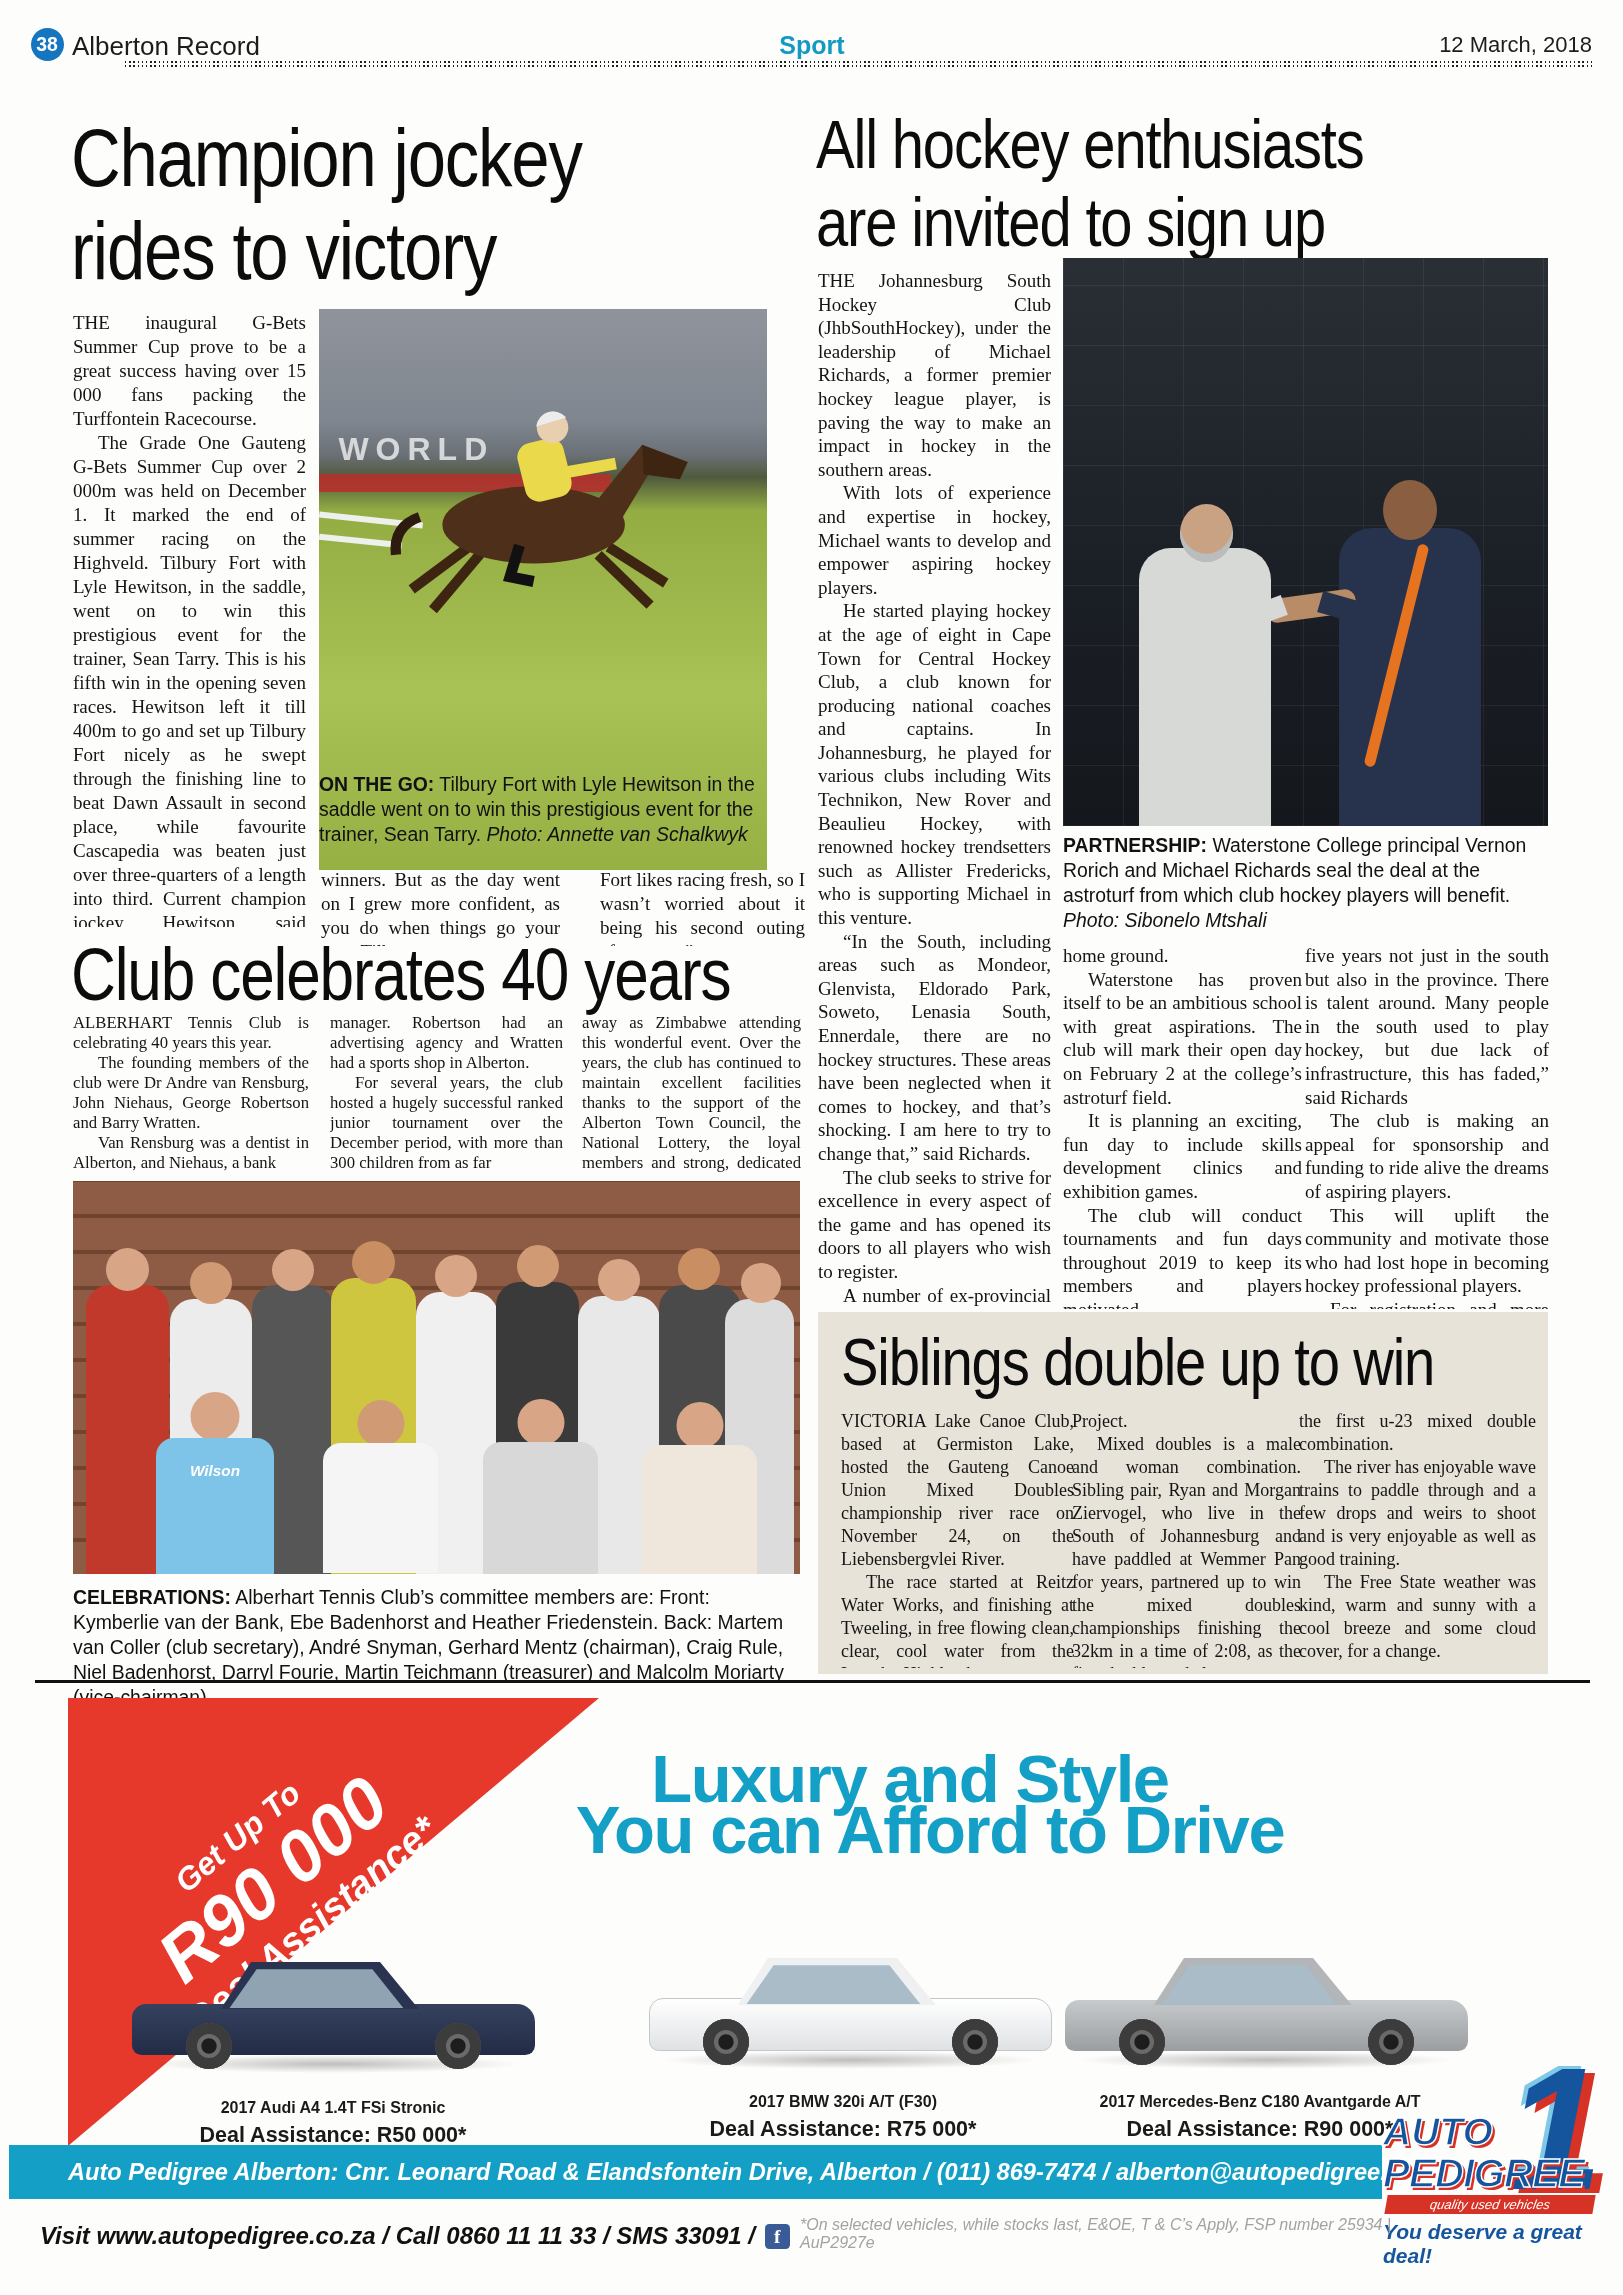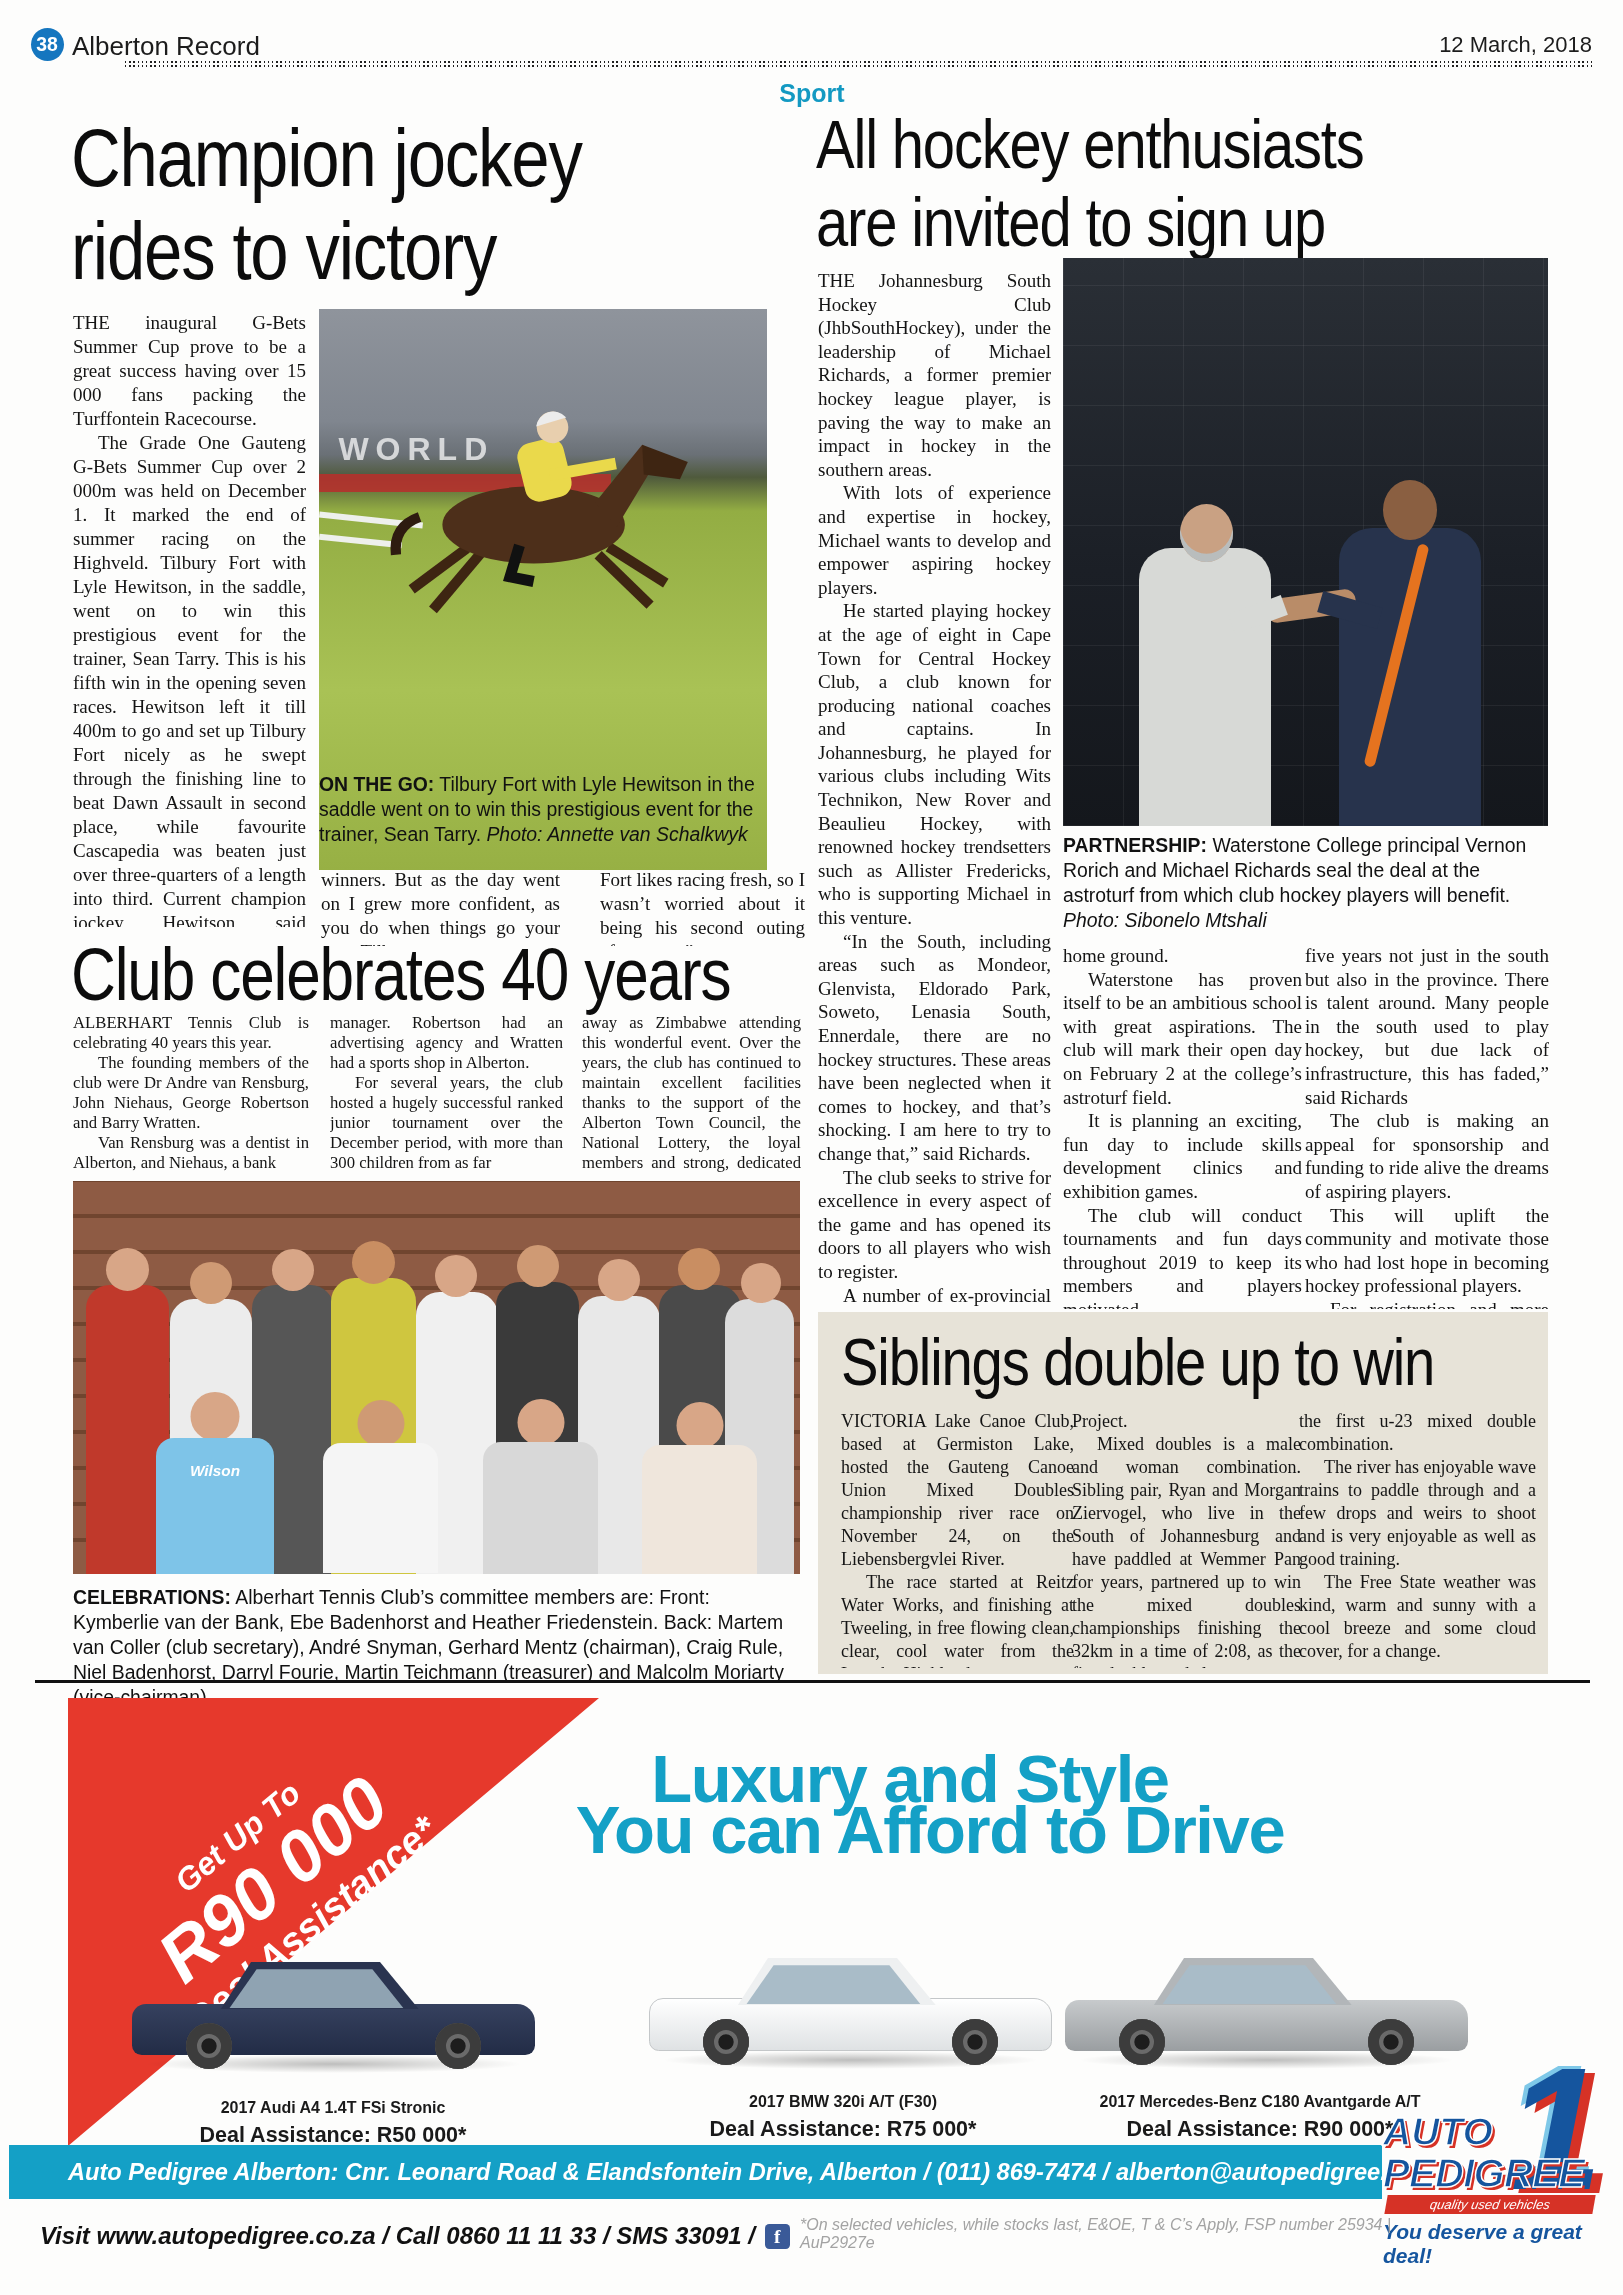--- a/index.html
+++ b/index.html
@@ -5,21 +5,21 @@
   html,body{margin:0;padding:0;}
   body{
     width:1624px;height:2295px;position:relative;background:#fdfdfc;
     font-family:"Liberation Serif",serif;color:#141414;overflow:hidden;
   }
   .abs{position:absolute;}
   
   .pagenum{left:30.5px;top:28px;width:33px;height:33px;border-radius:50%;
     background:#1576bf;color:#fff;font:700 19.4px/33px "Liberation Sans",sans-serif;text-align:center;}
   .masthead{left:72px;top:30.5px;font:400 26px "Liberation Sans",sans-serif;color:#1c1c1c;}
-  .section{left:0;top:30.5px;width:1624px;text-align:center;font:700 25px "Liberation Sans",sans-serif;color:#1399c2;margin-top:48px;}
+  .section{left:0;top:30.5px;width:1624px;text-align:center;font:700 25px "Liberation Sans",sans-serif;color:#1399c2;}
   .pagedate{right:32px;top:32px;font:400 22px "Liberation Sans",sans-serif;color:#1c1c1c;}
   .tickrule{height:6.2px;
     background-image:repeating-linear-gradient(90deg,#1f1f1f 0 1.4px,transparent 1.4px 4.2px),
                      repeating-linear-gradient(90deg,#1f1f1f 0 1.4px,transparent 1.4px 4.2px);
     background-size:100% 2.1px,100% 2.1px;background-position:0 0,0 4.2px;background-repeat:no-repeat;}
   
   .headline{font-family:"Liberation Sans",sans-serif;font-weight:400;color:#0c0c0c;
     transform:scaleX(.84);transform-origin:0 0;white-space:nowrap;letter-spacing:-1.4px;}
   .hl-jockey{left:71px;top:111px;font-size:82px;line-height:93px;}
   .hl-hockey{left:816px;top:106px;font-size:69px;line-height:78px;}

